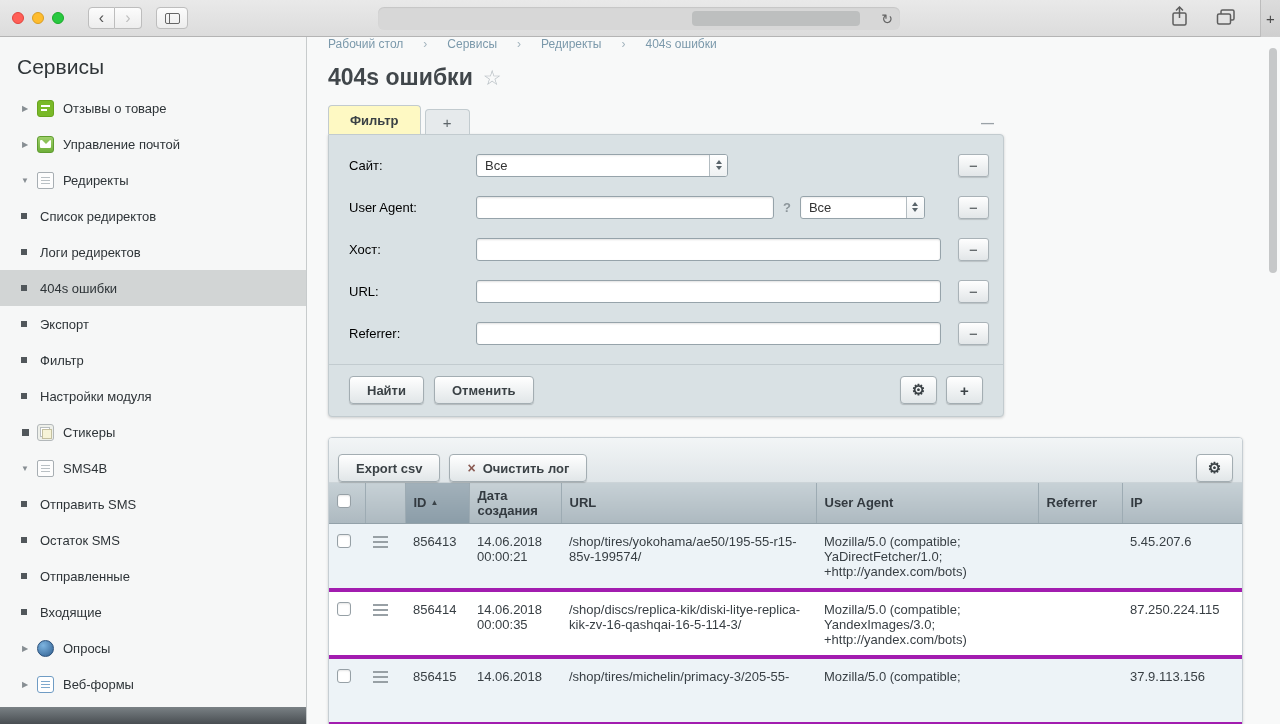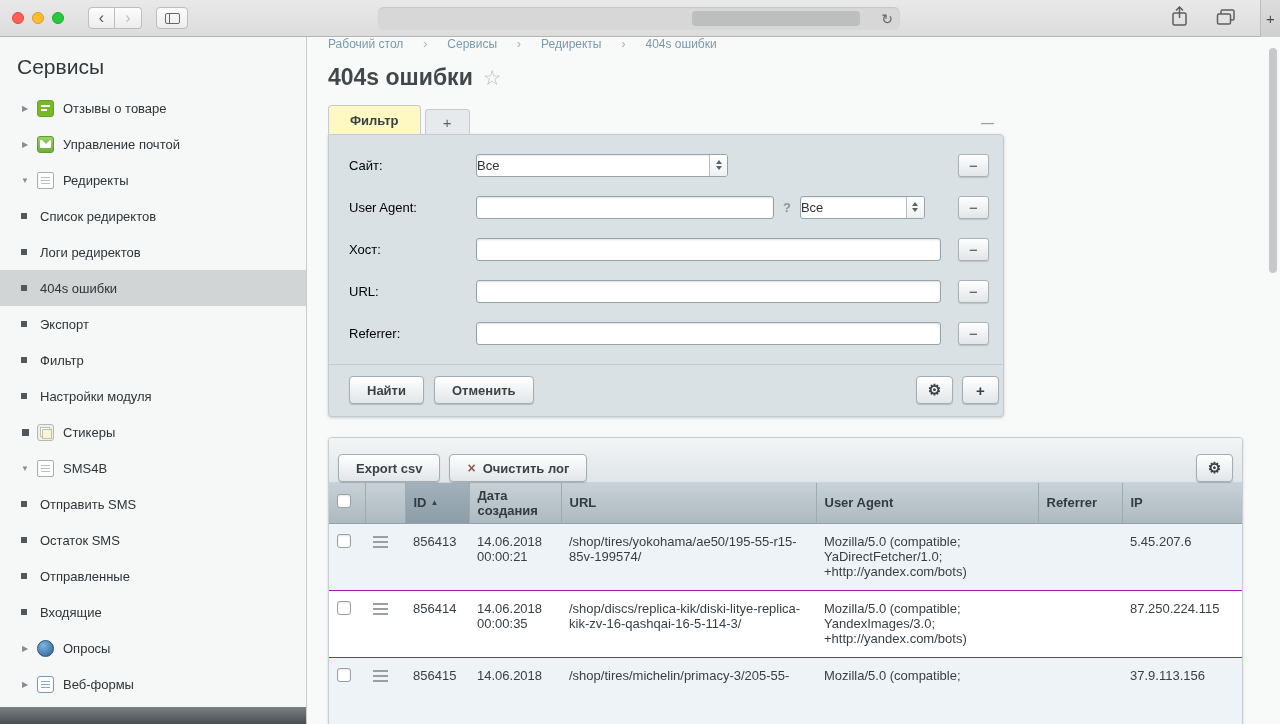--- a/index.html
+++ b/index.html
@@ -89,55 +89,55 @@
   .frow { display:flex; align-items:center; margin-bottom:16px; height:26px; }
   .flabel { width:127px; font-size:13px; color:#000000; flex-shrink:0; }
   .fctrl { display:flex; align-items:center; gap:9px; }
   .fremove { margin-left:auto; }
   .tinput { height:23px; border:1px solid #96a3aa; border-radius:3px; background:#fff;
             box-shadow:inset 0 1px 2px rgba(0,0,0,.12); font-family:"Liberation Sans",sans-serif;
             font-size:13px; padding:0 6px; color:#333; }
   .w-ua   { width:298px; } .w-full { width:465px; }
   .sel { position:relative; height:23px; border:1px solid #96a3aa; border-radius:3px; background:#fff;
          box-shadow:inset 0 1px 2px rgba(0,0,0,.08); display:flex; align-items:center;
-         font-size:13px; color:#333; }
+         font-size:13px; color:#333; padding-left:8px; }
   .sel.w-site { width:252px; } .sel.w-uasel { width:125px; }
   .steppers { position:absolute; right:0; top:0; bottom:0; width:18px; border-left:1px solid #b3bcc1;
               background:linear-gradient(#fff,#eef1f2); border-radius:0 2px 2px 0;
               display:flex; flex-direction:column; align-items:center; justify-content:center; gap:2px; }
   .steppers i { width:0; height:0; border-left:3.5px solid transparent; border-right:3.5px solid transparent; display:block; }
   .steppers .up   { border-bottom:4px solid #59646a; }
   .steppers .down { border-top:4px solid #59646a; }
   .help-q { color:#8d969b; font-weight:bold; font-size:13px; }
   .btn-sm { width:31px; height:23px; border:1px solid #a9b2b7; border-radius:3px;
             background:linear-gradient(#fefefe,#e2e6e8); color:#3f4549; font-size:15px;
             text-align:center; line-height:21px; box-shadow:0 1px 1px rgba(0,0,0,.14); }
   .filter-actions { border-top:1px solid #c2cbcf; margin:18px -14px 0 -20px;
-                    padding:11px 4px 2px 20px; display:flex; align-items:center; gap:10px; }
+                    padding:11px 20px 2px 20px; display:flex; align-items:center; gap:10px; }
   .btn { height:28px; border:1px solid #a3adb2; border-radius:4px;
          background:linear-gradient(#ffffff,#e1e6e8); font-family:"Liberation Sans",sans-serif;
          font-size:13px; font-weight:bold; color:#3b4246; padding:0 17px;
          box-shadow:0 1px 1px rgba(0,0,0,.18); display:inline-flex; align-items:center; gap:7px; }
   .btn.square { width:37px; padding:0; justify-content:center; font-size:15px; }
   .right-group { margin-left:auto; display:flex; gap:9px; }
 
   
   .grid { margin-top:20px; width:915px; border:1px solid #c6ced3; border-radius:4px 4px 0 0;
           box-shadow:0 1px 3px rgba(0,0,0,.15); background:#fff; overflow:hidden; }
   .grid-toolbar { height:45px; background:linear-gradient(#f2f5f6,#dfe5e8);
                   border-bottom:1px solid #ccd4d8; display:flex; align-items:flex-end; padding:0 9px; gap:9px; }
   .clear-x { color:#8a5a52; font-weight:bold; font-size:14px; }
   table { width:100%; border-collapse:collapse; font-size:13px; color:#383f44; table-layout:fixed; }
   thead th { background:linear-gradient(#c7d1d6,#adb9c0); font-weight:bold; text-align:left;
              padding:4px 8px; height:40px; vertical-align:middle; border-right:1px solid #9dabb3;
              border-bottom:1px solid #93a1a9; color:#333a40; overflow:hidden; }
   thead th:last-child { border-right:none; }
   thead th.sorted { background:linear-gradient(#a2b1ba,#8b9da8); }
   .sort-arrow { font-size:8px; margin-left:4px; color:#3a4349; vertical-align:2px; }
-  tbody td { padding:10px 8px 0; vertical-align:top; border-bottom:1px solid #a21caf;
+  tbody td { padding:10px 8px 0; vertical-align:top; border-bottom:4px solid #a21caf;
              word-break:break-word; line-height:15px; overflow:hidden; }
   tbody tr { height:67px; }
   tr.alt { background:#edf3f7; }
   .cb { width:14px; height:14px; background:#fff; border:1px solid #96a0a6; border-radius:3px;
         display:inline-block; box-shadow:inset 0 1px 2px rgba(0,0,0,.1); }
   .ham { display:inline-block; width:15px; height:12px; border-top:2px solid #98a0a5;
          border-bottom:2px solid #98a0a5; position:relative; margin-top:2px; }
   .ham::before { content:""; position:absolute; left:0; right:0; top:3px; height:2px; background:#98a0a5; }
   .dcell span { display:block; }
 

